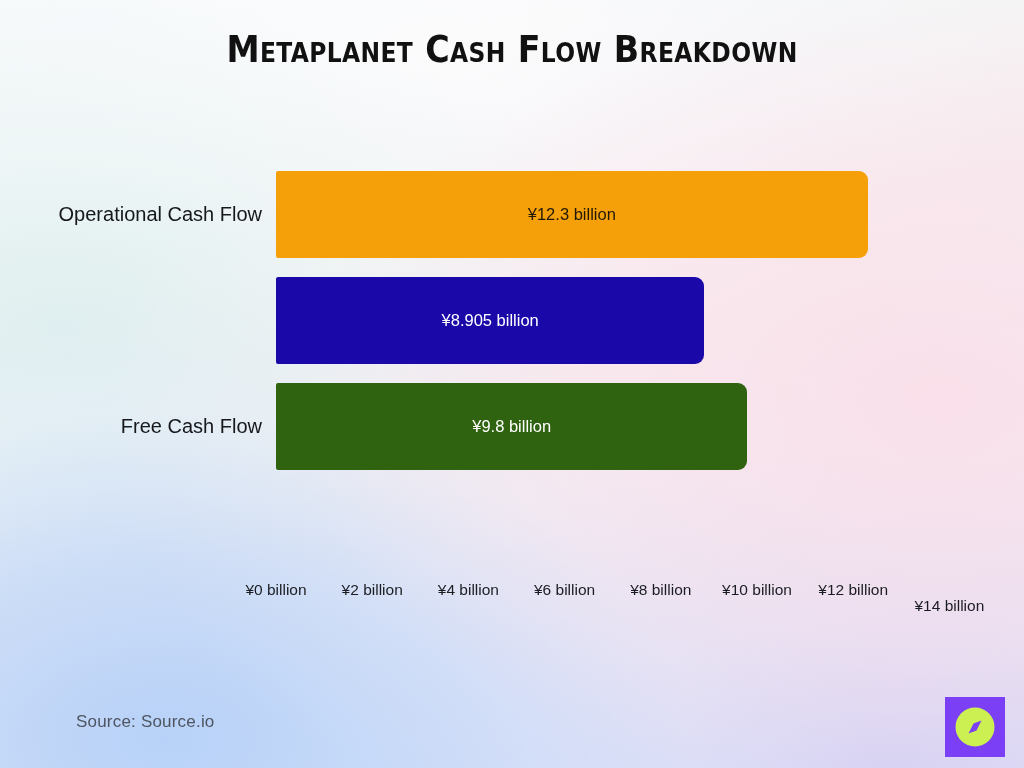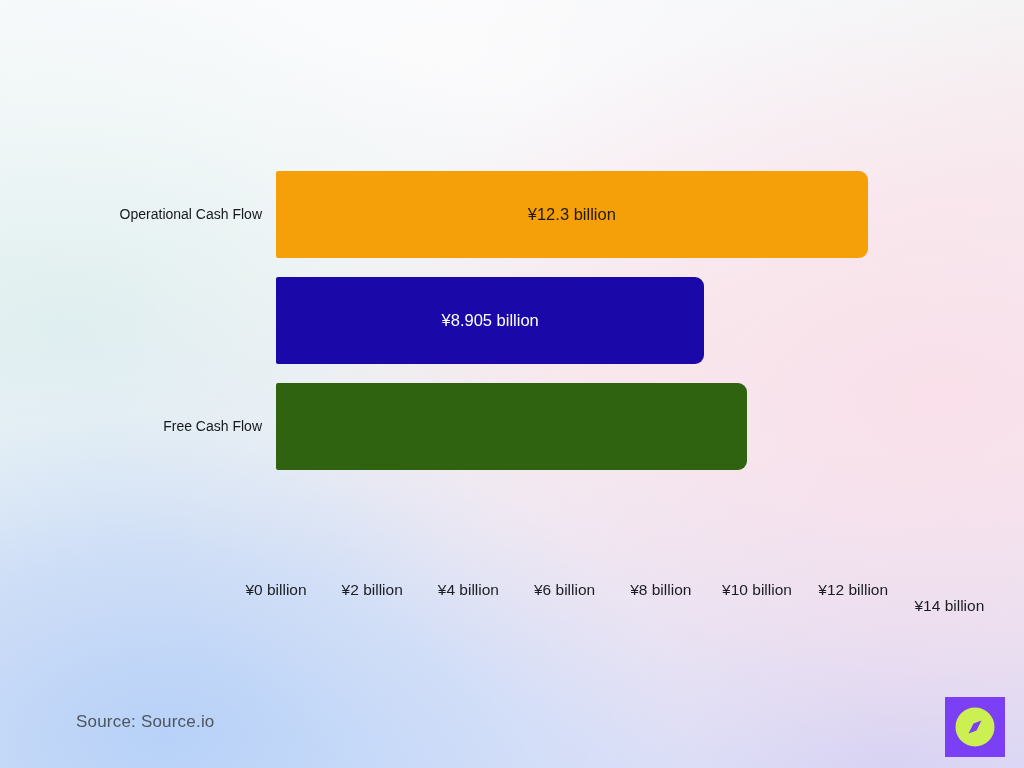--- a/index.html
+++ b/index.html
@@ -58,21 +58,21 @@
     left: 0;
     width: 1024px;
     height: 87px;
   }
   .cat-label {
     position: absolute;
     right: 762px;       
     top: 0;
     height: 87px;
     line-height: 87px;
-    font-size: 14px;
+    font-size: 20px;
     color: #16181c;
     white-space: nowrap;
     text-align: right;
   }
   .bar {
     position: absolute;
     left: 276px;
     top: 0;
     height: 87px;
     border-radius: 2px 9px 9px 2px;
@@ -128,34 +128,36 @@
     height: 60px;
     background: #7b3ff5;
   }
   .logo svg { display: block; }
 </style>
 </head>
 <body>
 
 <div id="infographic">
 
+  <div class="title" style="color: rgb(17, 17, 17);">Metaplanet Cash Flow Breakdown</div>
 
   <div class="plot" id="plot">
       <div class="bar-row" style="top: 171px;">
         <div class="cat-label" style="color: rgb(22, 24, 28);">Operational Cash Flow</div>
         <div class="bar" style="width: 591.63px; background: rgb(245, 160, 9);"></div>
         <div class="bar-value" style="left: 276px; width: 591.63px; color: rgb(35, 26, 5);">¥12.3 billion</div>
       </div>
       <div class="bar-row" style="top: 277px;">
         <div class="bar" style="width: 428.33px; background: rgb(26, 9, 168);"></div>
         <div class="bar-value" style="left: 276px; width: 428.33px; color: rgb(255, 255, 255);">¥8.905 billion</div>
       </div>
       <div class="bar-row" style="top: 383px;">
         <div class="cat-label" style="color: rgb(22, 24, 28);">Free Cash Flow</div>
         <div class="bar" style="width: 471.38px; background: rgb(47, 99, 16);"></div>
+        <div class="bar-value" style="left: 276px; width: 471.38px; color: rgb(255, 255, 255);">¥9.8 billion</div>
       </div>
     </div>
 
   <div class="axis" id="axis">
       <div class="tick" style="left: 276px; color: rgb(27, 29, 34);">¥0 billion</div>
       <div class="tick" style="left: 372.2px; color: rgb(27, 29, 34);">¥2 billion</div>
       <div class="tick" style="left: 468.4px; color: rgb(27, 29, 34);">¥4 billion</div>
       <div class="tick" style="left: 564.6px; color: rgb(27, 29, 34);">¥6 billion</div>
       <div class="tick" style="left: 660.8px; color: rgb(27, 29, 34);">¥8 billion</div>
       <div class="tick" style="left: 757px; color: rgb(27, 29, 34);">¥10 billion</div>

